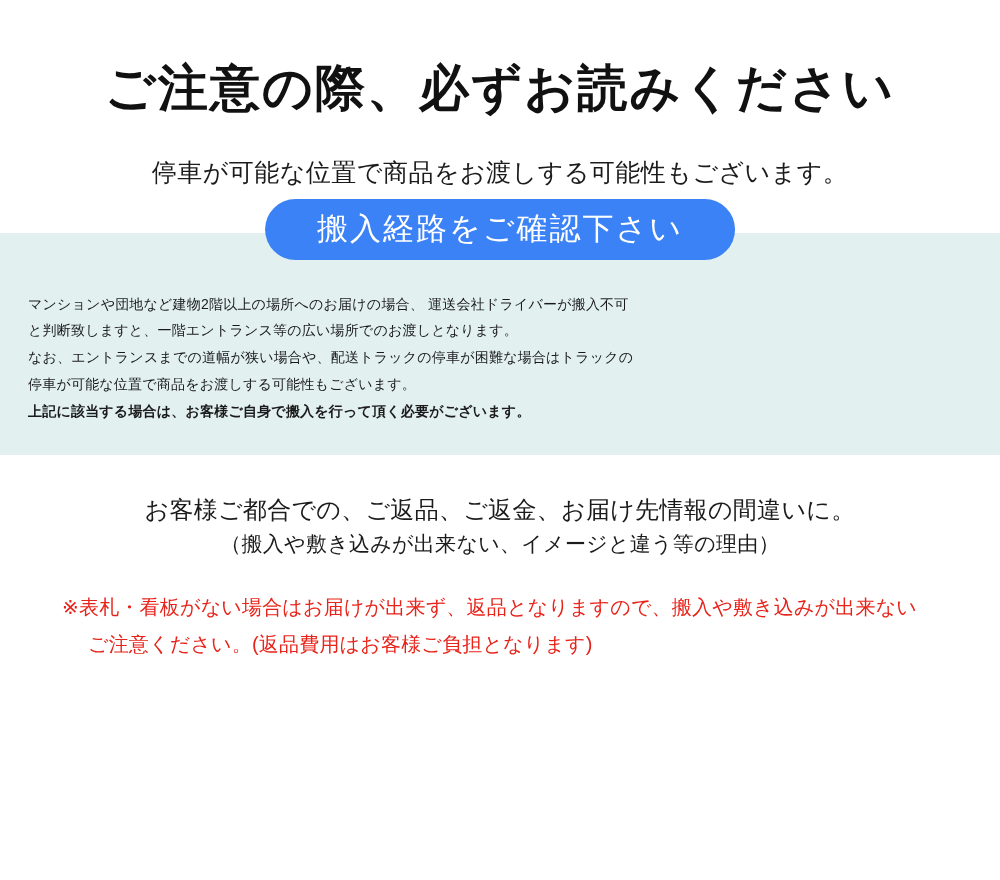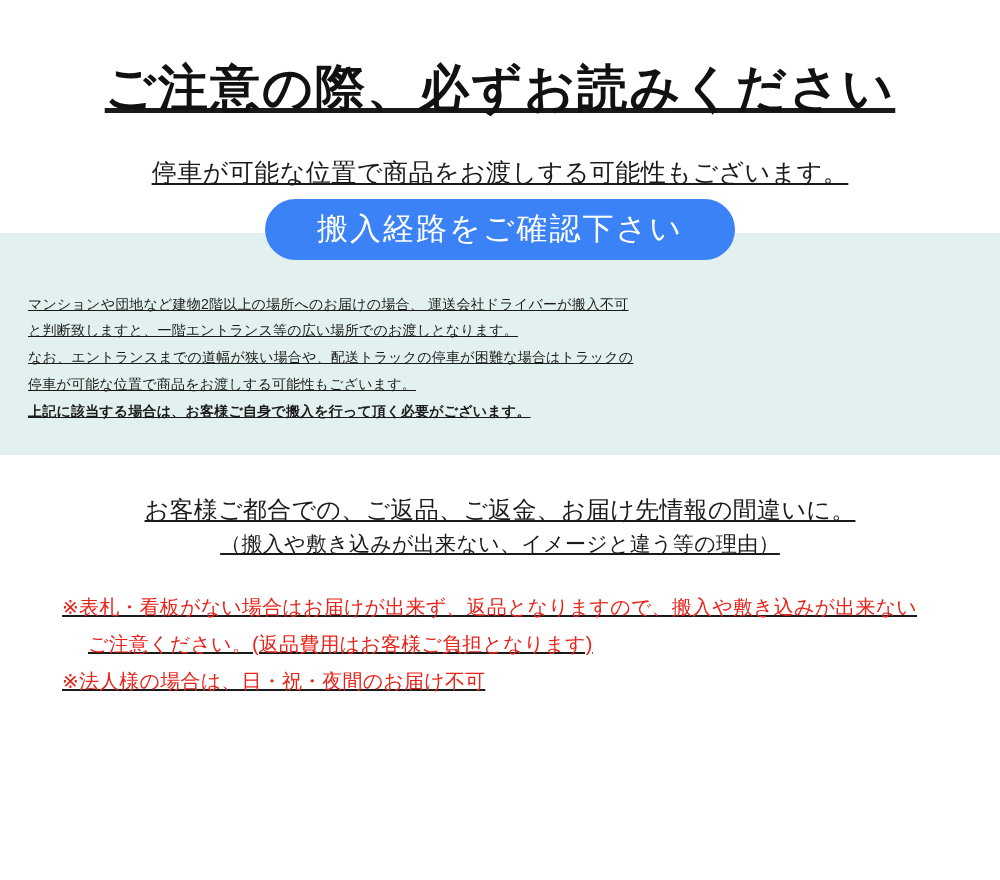--- a/index.html
+++ b/index.html
@@ -12,21 +12,20 @@
     background: #ffffff;
     font-family: "Liberation Sans", "DejaVu Sans", sans-serif;
     color: #1a1a1a;
     overflow: hidden;
   }
   .page {
     position: relative;
     width: 1000px;
     height: 880px;
     box-sizing: border-box;
-    text-decoration: underline;
   }
 
   .main-title {
     text-align: center;
     font-size: 50px;
     font-weight: bold;
     letter-spacing: 2px;
     color: #111111;
     margin: 0;
     padding-top: 58px;
@@ -135,16 +134,15 @@
   </div>
 
   <div class="note">
     <span class="note-line">お客様ご都合での、ご返品、ご返金、お届け先情報の間違いに。</span>
     <span class="note-line small">（搬入や敷き込みが出来ない、イメージと違う等の理由）</span>
   </div>
 
   <div class="warnings">
     <span class="warn-line">※表札・看板がない場合はお届けが出来ず、返品となりますので、搬入や敷き込みが出来ない</span>
     <span class="warn-line indent">ご注意ください。(返品費用はお客様ご負担となります)</span>
-    <span class="warn-line">※法人様の場合は、日・祝・夜間のお届け不可</span>
   </div>
 
 </div>
 
 </body></html>

